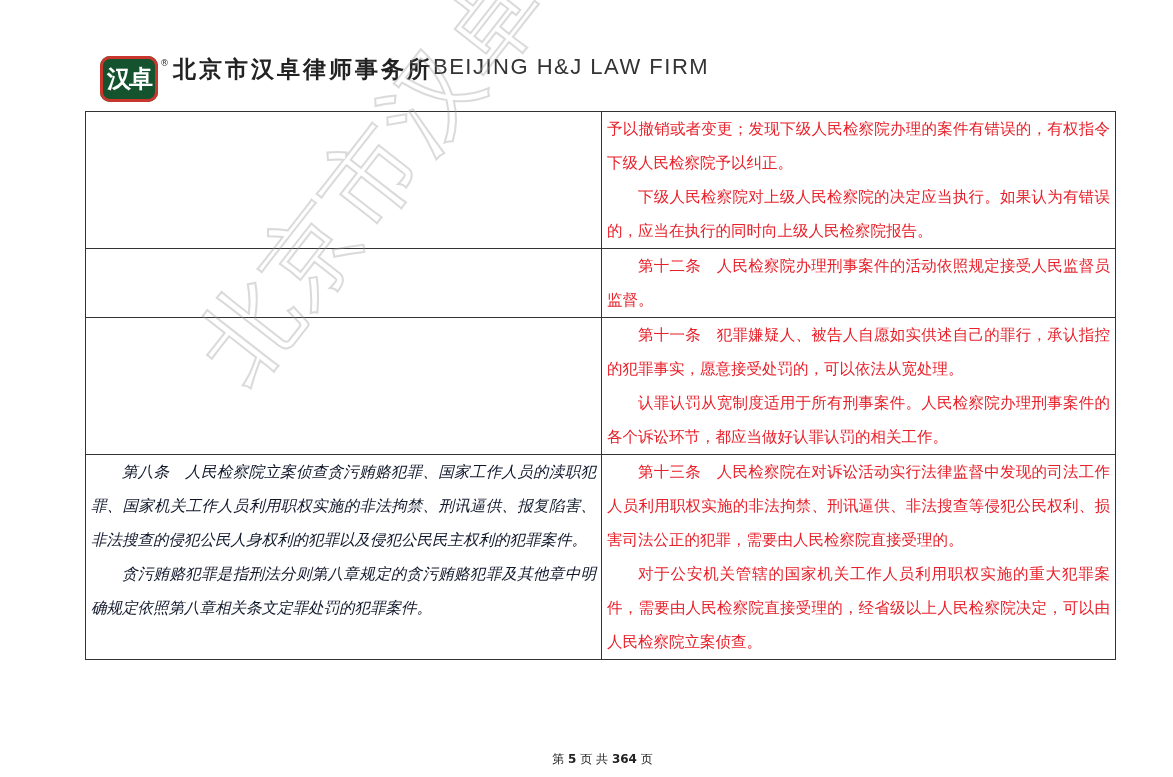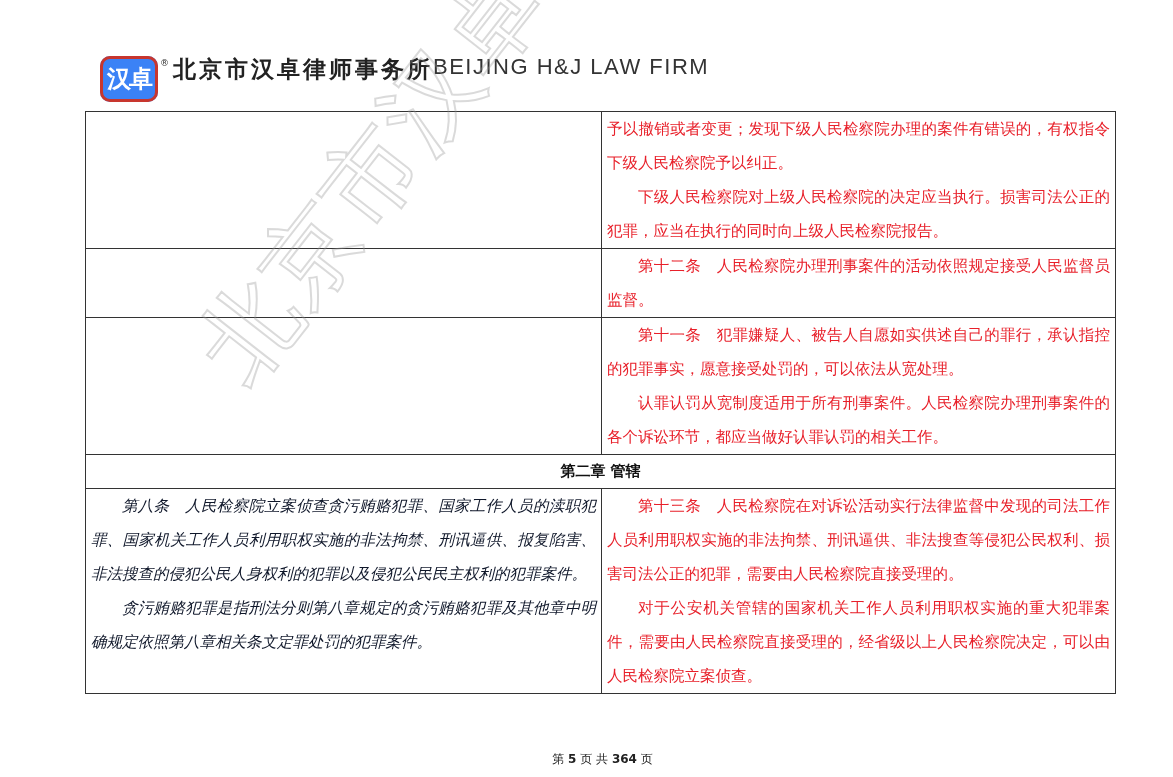--- a/index.html
+++ b/index.html
@@ -2,21 +2,21 @@
 <html><head>
 <meta charset="utf-8">
 <style>
   html, body { margin:0; padding:0; }
   body {
     width:1173px; height:777px; background:#ffffff; position:relative; overflow:hidden;
     font-family: "DejaVu Serif", "Liberation Serif", serif;
   }
   .header { position:absolute; left:100px; top:56px; height:50px; display:flex; align-items:flex-start; }
   .seal {
-    width:58px; height:46px; background:#3b82f6; border-radius:10px; position:relative;
+    width:58px; height:46px; background:#14532d; border-radius:10px; position:relative;
     display:flex; align-items:center; justify-content:center; color:#fff;
     font-family:"DejaVu Sans", sans-serif; font-weight:bold; font-size:24px; letter-spacing:-2px;
     box-shadow: inset 0 0 0 3px #c8362e;
   }
   .reg { font-size:9px; color:#333; margin-left:2px; margin-top:2px; font-family:"DejaVu Sans", sans-serif; }
   .firm-names { margin-left:4px; display:flex; flex-direction:row; }
   .firm-cn { font-family:"DejaVu Sans", sans-serif; font-size:23px; font-weight:bold; color:#222; letter-spacing:3px; line-height:26px; }
   .firm-en { font-family:"Liberation Sans", sans-serif; font-size:22px; color:#333; letter-spacing:1.5px; line-height:22px; }
 
   table.law {
@@ -49,38 +49,35 @@
     <span class="firm-en">BEIJING H&amp;J LAW FIRM</span>
   </div>
 </div>
 
 <table class="law">
   <tbody>
       <tr style="height:137px">
     <td class="left"></td>
     <td class="right">
       <p class="p">予以撤销或者变更；发现下级人民检察院办理的案件有错误的，有权指令下级人民检察院予以纠正。</p>
-      <p class="p indent">下级人民检察院对上级人民检察院的决定应当执行。损害司法公正的犯罪，应当在执行的同时向上级人民检察院报告。</p>
+      <p class="p indent">下级人民检察院对上级人民检察院的决定应当执行。如果认为有错误的，应当在执行的同时向上级人民检察院报告。</p>
     </td>
   </tr>
   <tr style="height:68px">
     <td class="left"></td>
     <td class="right">
       <p class="p indent">第十二条　人民检察院办理刑事案件的活动依照规定接受人民监督员监督。</p>
     </td>
   </tr>
   <tr style="height:137px">
     <td class="left"></td>
     <td class="right">
       <p class="p indent">第十一条　犯罪嫌疑人、被告人自愿如实供述自己的罪行，承认指控的犯罪事实，愿意接受处罚的，可以依法从宽处理。</p>
       <p class="p indent">认罪认罚从宽制度适用于所有刑事案件。人民检察院办理刑事案件的各个诉讼环节，都应当做好认罪认罚的相关工作。</p>
     </td>
-  </tr>
-  <tr style="height:34px">
-    <td class="chapter" colspan="2">第二章 管辖</td>
   </tr>
   <tr>
     <td class="left">
       <p class="p indent">第八条　人民检察院立案侦查贪污贿赂犯罪、国家工作人员的渎职犯罪、国家机关工作人员利用职权实施的非法拘禁、刑讯逼供、报复陷害、非法搜查的侵犯公民人身权利的犯罪以及侵犯公民民主权利的犯罪案件。</p>
       <p class="p indent">贪污贿赂犯罪是指刑法分则第八章规定的贪污贿赂犯罪及其他章中明确规定依照第八章相关条文定罪处罚的犯罪案件。</p>
     </td>
     <td class="right">
       <p class="p indent">第十三条　人民检察院在对诉讼活动实行法律监督中发现的司法工作人员利用职权实施的非法拘禁、刑讯逼供、非法搜查等侵犯公民权利、损害司法公正的犯罪，需要由人民检察院直接受理的。</p>
       <p class="p indent">对于公安机关管辖的国家机关工作人员利用职权实施的重大犯罪案件，需要由人民检察院直接受理的，经省级以上人民检察院决定，可以由人民检察院立案侦查。</p>
     </td>

